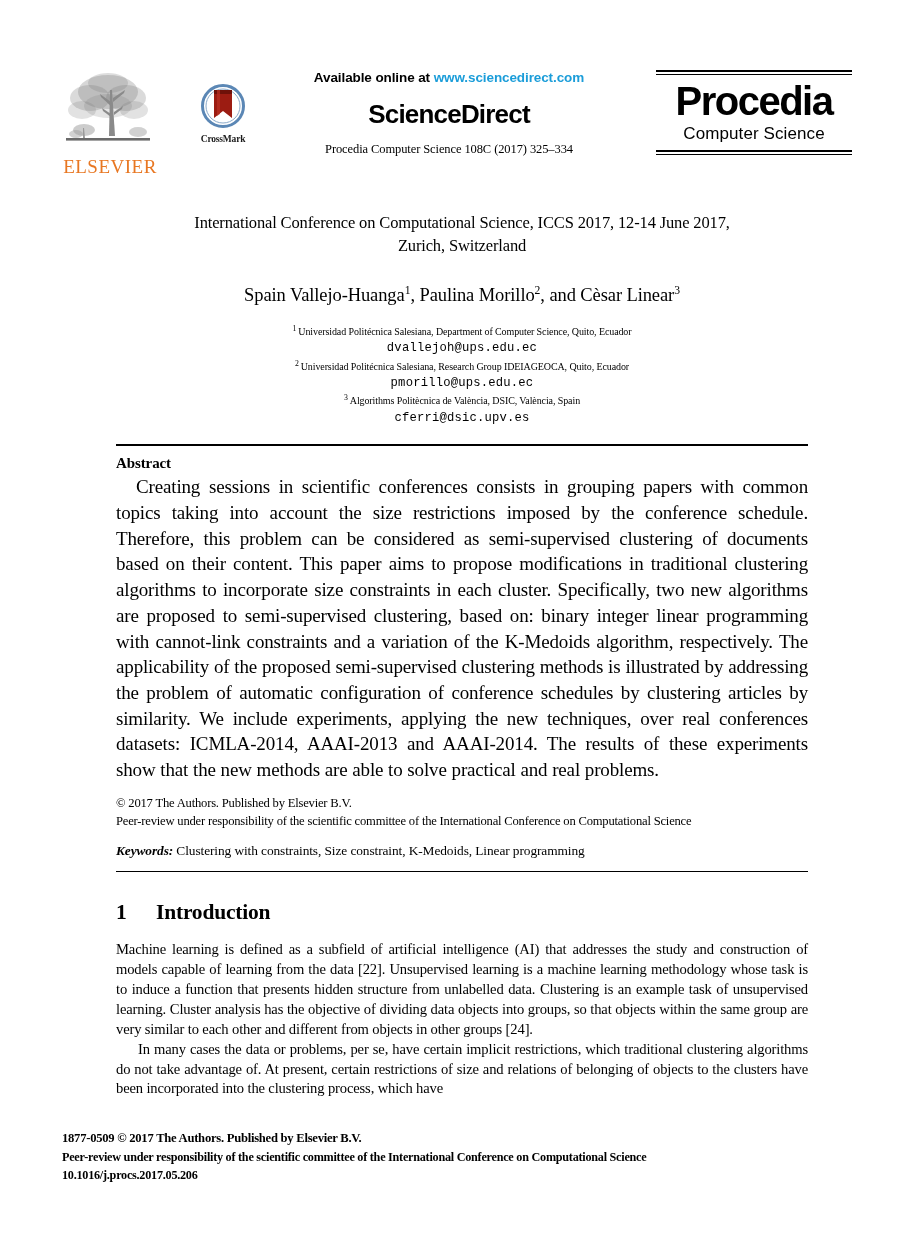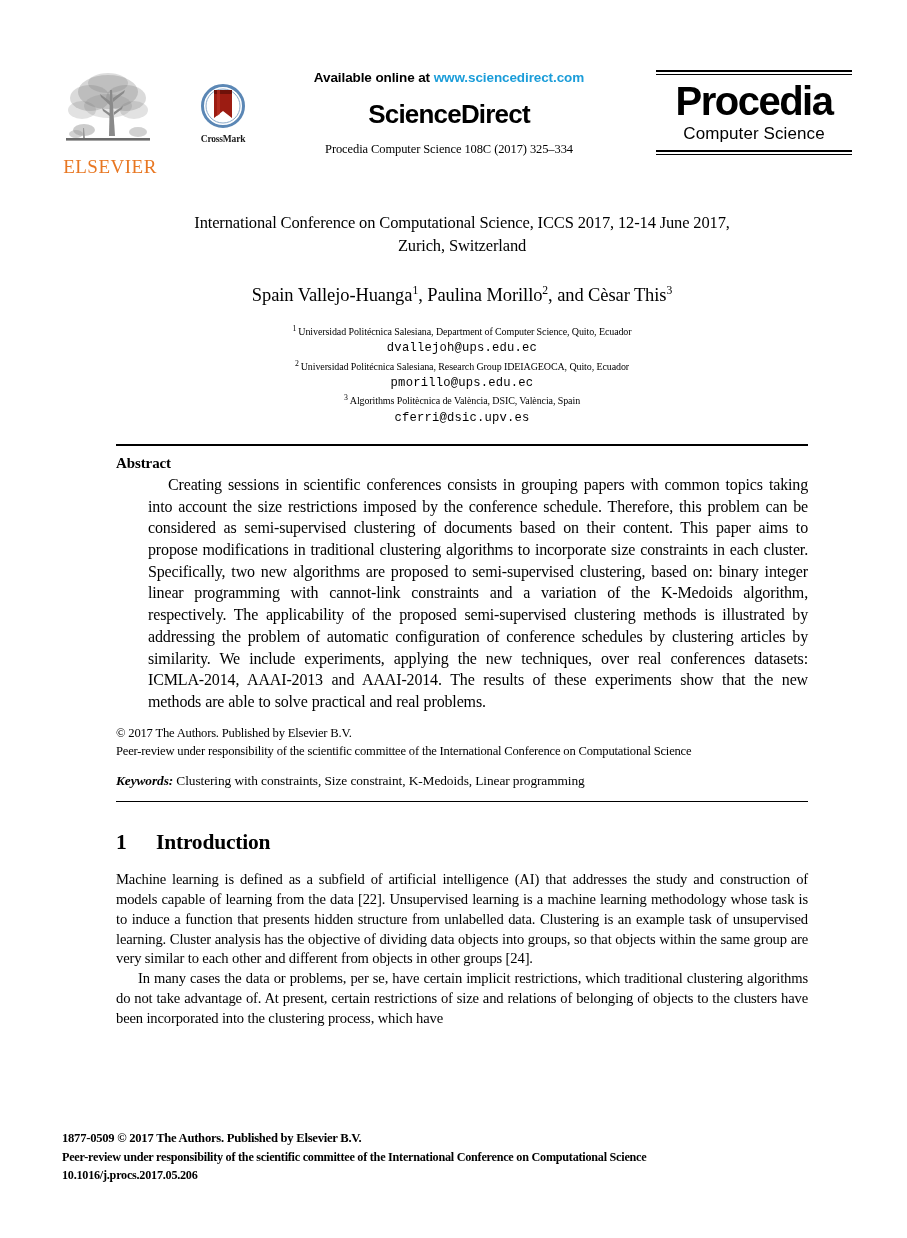--- a/index.html
+++ b/index.html
@@ -187,28 +187,27 @@
     border-top: 1px solid #000;
     margin-top: 12px;
   }
   .abstract-head {
     font-size: 15px;
     font-weight: bold;
     margin-top: 9px;
     letter-spacing: -0.1px;
   }
   .abstract-body {
-    font-size: 16px;
+    font-size: 19px;
     line-height: 1.355;
     text-align: justify;
     text-indent: 20px;
     margin-top: 2px;
     letter-spacing: -0.15px;
     word-spacing: 0.2px;
-    margin-left: 32px;
   }
   .copyright-block {
     margin-top: 11px;
     font-size: 12.6px;
     line-height: 1.45;
     font-weight: normal;
     letter-spacing: -0.2px;
   }
   .keywords-line {
     margin-top: 13px;
@@ -308,21 +307,21 @@
     </div>
   </div>
 
   <div class="content">
 
     <div class="conf-line">International Conference on Computational Science, ICCS 2017, 12-14 June 2017,</div>
     <div class="conf-line">Zurich, Switzerland</div>
 
 
     <div class="authors">
-      <span>Spain Vallejo-Huanga</span><sup>1</sup><span>, </span><span>Paulina Morillo</span><sup>2</sup><span>, and </span><span>Cèsar This</span><sup>3</sup>
+      <span>Spain Vallejo-Huanga</span><sup>1</sup><span>, </span><span>Paulina Morillo</span><sup>2</sup><span>, and </span><span>Cèsar Linear</span><sup>3</sup>
     </div>
 
     <div class="affils">
       <div class="affil"><sup>1</sup><span>Universidad Politécnica Salesiana, Department of Computer Science, Quito, Ecuador</span></div>
       <div class="email">dvallejoh@ups.edu.ec</div>
       <div class="affil"><sup>2</sup><span>Universidad Politécnica Salesiana, Research Group IDEIAGEOCA, Quito, Ecuador</span></div>
       <div class="email">pmorillo@ups.edu.ec</div>
       <div class="affil"><sup>3</sup><span>Algorithms Politècnica de València, DSIC, València, Spain</span></div>
       <div class="email">cferri@dsic.upv.es</div>
     </div>

